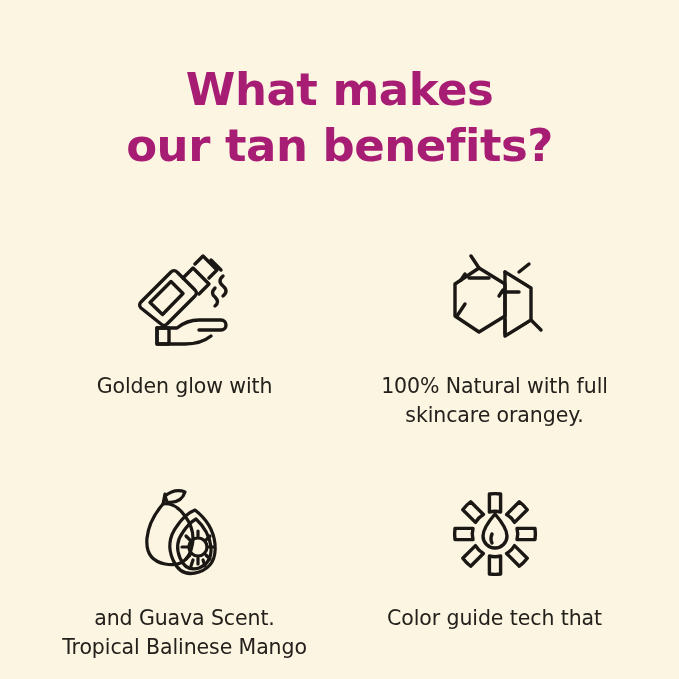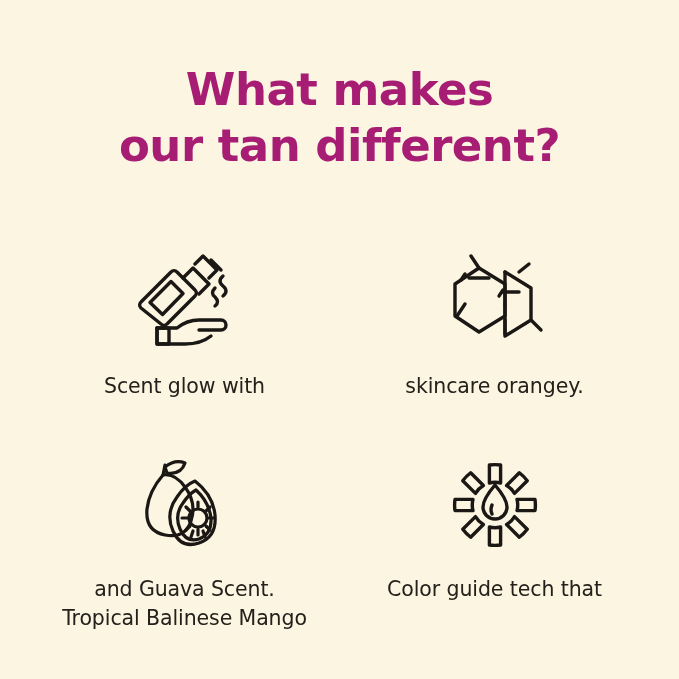--- a/index.html
+++ b/index.html
@@ -79,21 +79,21 @@
     white-space: nowrap;
   }
 </style>
 </head>
 <body>
 
 <div class="page">
 
   <h1 class="headline">
     <span class="headline-line">What makes</span>
-    <span class="headline-line">our tan different?</span>
+    <span class="headline-line">our tan benefits?</span>
   </h1>
 
   <div class="features">
 
     <div class="feature">
       <div class="feature-icon">
         <svg width="104" height="96" viewBox="0 0 104 96" fill="none" stroke="#1a1714" stroke-width="3.4" stroke-linecap="round" stroke-linejoin="round">
 
           <path d="M8 48 L38 18 A4 4 0 0 1 44 18 L62 36 A4 4 0 0 1 62 42 L34 70 A4 4 0 0 1 28 70 L8 54 A4 4 0 0 1 8 48 Z"></path>
 
@@ -108,21 +108,21 @@
           <path d="M90 22 q-6 5 0 10 q6 5 0 10"></path>
           <path d="M82 34 q-5 5 0 9 q5 5 0 9"></path>
 
           <path d="M24 74 L44 74 q10 -8 22 -8 l22 0 a5 5 0 0 1 0 10 l-22 0"></path>
           <path d="M24 74 L24 90 L52 90 q16 0 26 -8"></path>
 
           <path d="M24 74 L36 74 L36 90 L24 90 Z"></path>
         </svg>
       </div>
       <div class="feature-caption">
-        <span class="cap-line">Scent glow with</span>
+        <span class="cap-line">Golden glow with</span>
       </div>
     </div>
 
     <div class="feature">
       <div class="feature-icon">
         <svg width="104" height="96" viewBox="0 0 104 96" fill="none" stroke="#1a1714" stroke-width="3.4" stroke-linecap="round" stroke-linejoin="round">
 
           <path d="M48 24 L48 56 L22 72 L-2 56 L-2 24 L22 8 Z" transform="translate(14,6)"></path>
 
           <path d="M62 30 L88 46 L88 78 L62 94 L62 62" transform="translate(0,-12)"></path>
@@ -134,20 +134,21 @@
           <path d="M56 42 L60 36"></path>
 
           <path d="M36 14 L28 2"></path>
           <path d="M76 18 L86 10"></path>
           <path d="M22 50 L14 62"></path>
           <path d="M62 66 L62 80"></path>
           <path d="M88 66 L98 76"></path>
         </svg>
       </div>
       <div class="feature-caption">
+        <span class="cap-line">100% Natural with full</span>
         <span class="cap-line">skincare orangey.</span>
       </div>
     </div>
 
     <div class="feature">
       <div class="feature-icon">
         <svg width="104" height="96" viewBox="0 0 104 96" fill="none" stroke="#1a1714" stroke-width="3.2" stroke-linecap="round" stroke-linejoin="round">
 
           <path d="M30 18 q-14 16 -16 34 q-2 22 18 26 q20 4 26 -14 q6 -18 -6 -34 q-10 -14 -22 -12 Z"></path>
 

